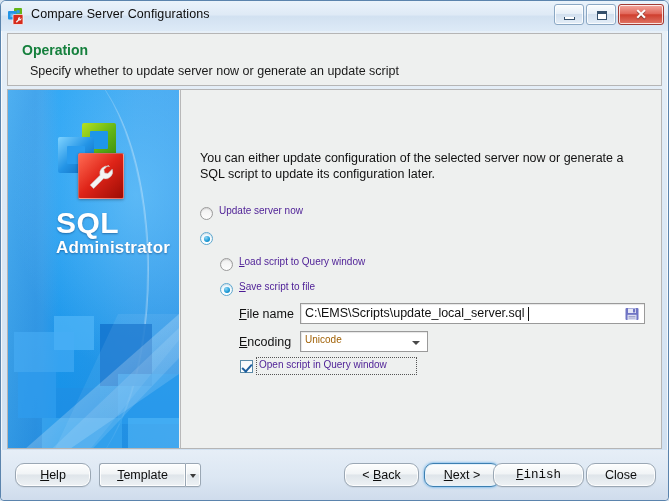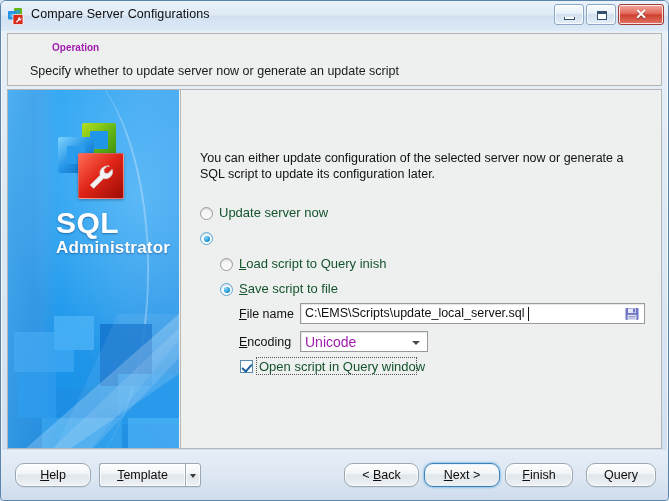--- a/index.html
+++ b/index.html
@@ -85,21 +85,21 @@
   
   .header {
     position: absolute;
     left: 6px; top: 32px;
     width: 655px; height: 53px;
     background: #eef0ef;
     border: 1px solid #b5b5b5;
   }
   .header-title {
     position: absolute; left: 14px; top: 8px;
-    font-size: 10px; font-weight: bold; color: #a21caf; margin-left: 30px;
+    font-size: 14px; font-weight: bold; color: #15803d;
   }
   .header-sub {
     position: absolute; left: 22px; top: 30px;
     font-size: 12.5px; color: #1a1a1a;
   }
 
   
   .body-panel {
     position: absolute;
     left: 6px; top: 88px;
@@ -213,21 +213,21 @@
   .radio.on {
     background: linear-gradient(to bottom, #e9f7fe 0%, #ffffff 100%);
     border: 1px solid #5fa8cf;
   }
   .radio.on::after {
     content: "";
     position: absolute; left: 2.5px; top: 2.5px;
     width: 6px; height: 6px; border-radius: 50%;
     background: radial-gradient(circle at 35% 30%, #8fd6f5 0%, #1a9ad6 60%, #0f6e9e 100%);
   }
-  .radio-label { position: absolute; font-size: 13px; color: #14532d; }
+  .radio-label { position: absolute; font-size: 10px; color: #4c1d95; }
 
   .check {
     position: absolute;
     width: 13px; height: 13px;
     background: linear-gradient(to bottom, #f6f9fb 0%, #ffffff 100%);
     border: 1px solid #5b8ba8;
   }
   .check::after {
     content: "";
     position: absolute; left: 3px; top: 1px;
@@ -260,21 +260,21 @@
   .save-ico { position: absolute; right: 5px; top: 3px; width: 14px; height: 14px; }
 
   .combo {
     position: absolute;
     background: #fff;
     border: 1px solid #9a9a9a;
     box-shadow: inset 1px 1px 1px rgba(0,0,0,0.10);
   }
   .combo .val {
     position: absolute; left: 4px; top: 2px;
-    font-size: 14px; color: #a21caf;
+    font-size: 10px; color: #a16207;
   }
   .combo .arrow {
     position: absolute; right: 7px; top: 9px;
     width: 0; height: 0;
     border-left: 4px solid transparent;
     border-right: 4px solid transparent;
     border-top: 4px solid #4a4a4a;
   }
 
   
@@ -395,21 +395,21 @@
 
       <div class="intro">You can either update configuration of the selected server now or generate a SQL script to update its configuration later.</div>
 
       <div class="radio" style="left:19px; top:117px;"></div>
       <div class="radio-label" style="left:38px; top:115px;">Update server now</div>
 
       <div class="radio on" style="left:19px; top:142px;"></div>
 
       <div class="radio" style="left:39px; top:168px;"></div>
       <div class="radio-label" style="left:58px; top:166px;">
-        <u>L</u><span>oad script to Query inish</span>
+        <u>L</u><span>oad script to Query window</span>
       </div>
 
       <div class="radio on" style="left:39px; top:193px;"></div>
       <div class="radio-label" style="left:58px; top:191px;">
         <u>S</u><span>ave script to file</span>
       </div>
 
       <div class="fld-label" style="left:58px; top:217px;">
         <u>F</u><span>ile name</span>
       </div>
@@ -454,20 +454,20 @@
     </div>
 
     <div class="btn focused" style="left:423px; top:13px; width:76px;">
       <u>N</u><span>ext &gt;</span>
     </div>
 
     <div class="btn" style="left:343px; top:13px; width:75px;">
       <span>&lt;&nbsp;</span><u>B</u><span>ack</span>
     </div>
 
-    <div class="btn" style="left:504px; top:13px; width:68px;">
+    <div class="btn" style="left:492px; top:13px; width:91px;font-family:Liberation Mono, monospace;">
       <u>F</u><span>inish</span>
     </div>
 
-    <div class="btn" style="left:585px; top:13px; width:70px;">Query</div>
+    <div class="btn" style="left:585px; top:13px; width:70px;">Close</div>
   </div>
 
 </div>
 
 </body></html>

